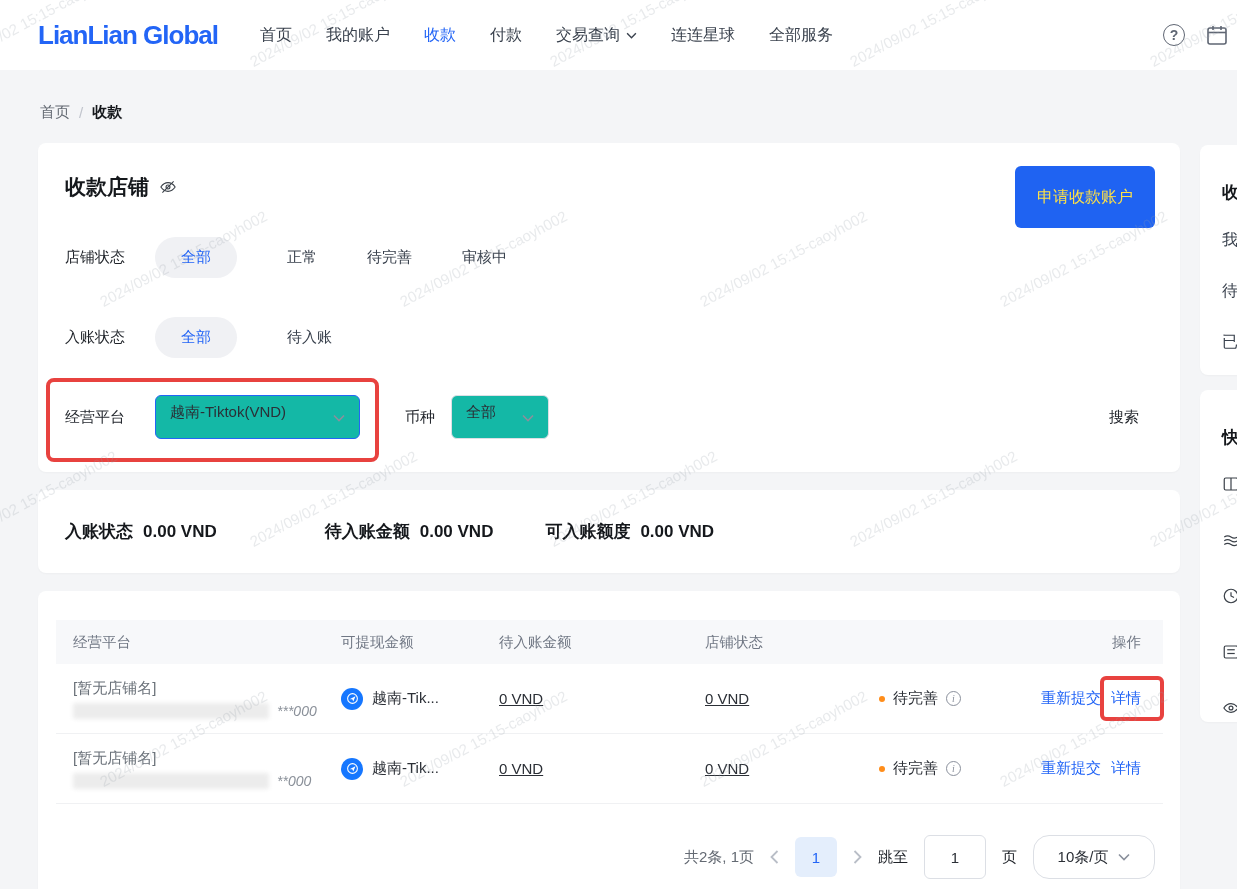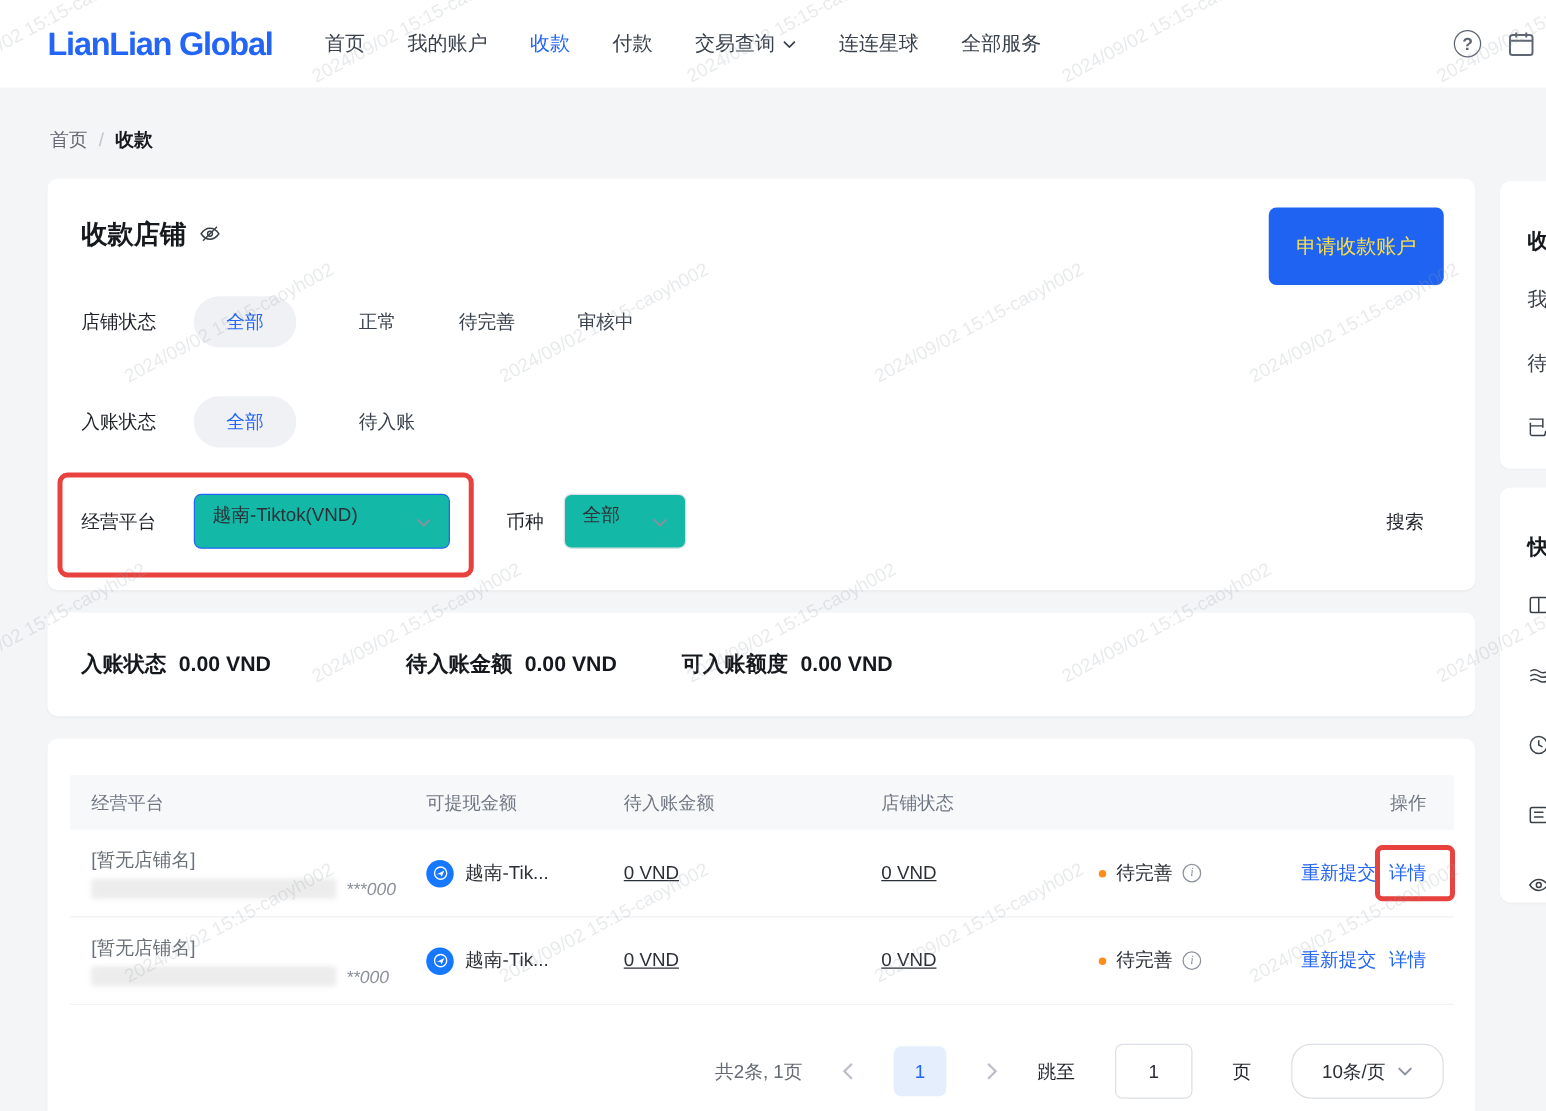--- a/index.html
+++ b/index.html
@@ -76,21 +76,21 @@
   .pf-icon { width:22px; height:22px; border-radius:50%; background:#1677ff; display:flex; align-items:center; justify-content:center; flex-shrink:0; }
   .amt { font-size:15px; color:#2b2f36;text-decoration:underline; }
   .status-cell { display:flex; align-items:center; gap:8px; }
   .dot { width:6px; height:6px; border-radius:50%; background:#ff8d1a; }
   .status-txt { font-size:15px; color:#2b2f36; }
   .info-i { width:15px; height:15px; border:1.2px solid #8a909c; border-radius:50%; color:#8a909c; font-size:10px;
     display:flex; align-items:center; justify-content:center; font-family:"Liberation Serif",serif; font-style:italic; cursor:pointer; }
   .action-cell { justify-self:end; display:flex; align-items:flex-end; gap:10px; }
   .link { color:#2365f6; font-size:15px; cursor:pointer; white-space:nowrap; }
   
-  .pagination { position:absolute; right:25px; top:244px; height:44px; display:flex; align-items:center; gap:32px; font-size:15px; }
+  .pagination { position:absolute; right:25px; top:244px; height:44px; display:flex; align-items:center; gap:16px; font-size:15px; }
   .pg-total { color:#646a73; }
   .pg-arrow { color:#b9bec7; display:flex; align-items:center; cursor:pointer; }
   .pg-page { width:42px; height:40px; background:#e4eefc; color:#2365f6; border-radius:6px; display:flex; align-items:center; justify-content:center; cursor:pointer; }
   .pg-jump-label, .pg-unit { color:#1f2329; }
   .jump-input { width:62px; height:44px; border:1px solid #dcdfe5; border-radius:6px; text-align:center; font-size:15px;
     color:#2b2f36; outline:none; font-family:inherit; }
   .pg-size { width:122px; height:44px; border:1px solid #dcdfe5; border-radius:16px; display:flex; align-items:center;
     justify-content:center; gap:10px; color:#2b2f36; cursor:pointer; background:#fff; }
   
   .side-card { position:absolute; left:1200px; width:180px; background:#fff; border-radius:8px; box-shadow:0 1px 2px rgba(0,0,0,.03); z-index:1; }

